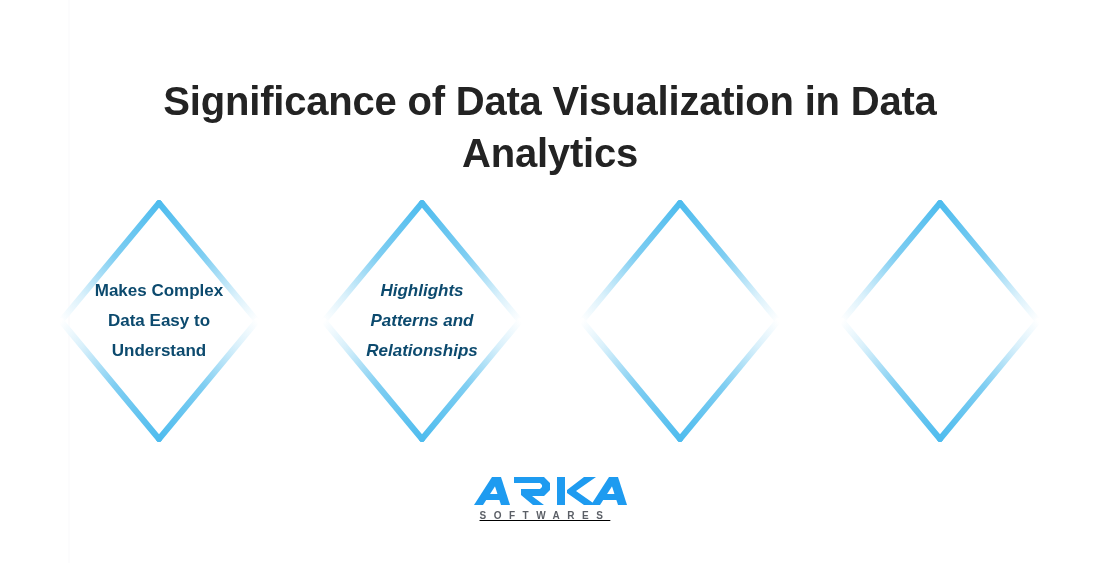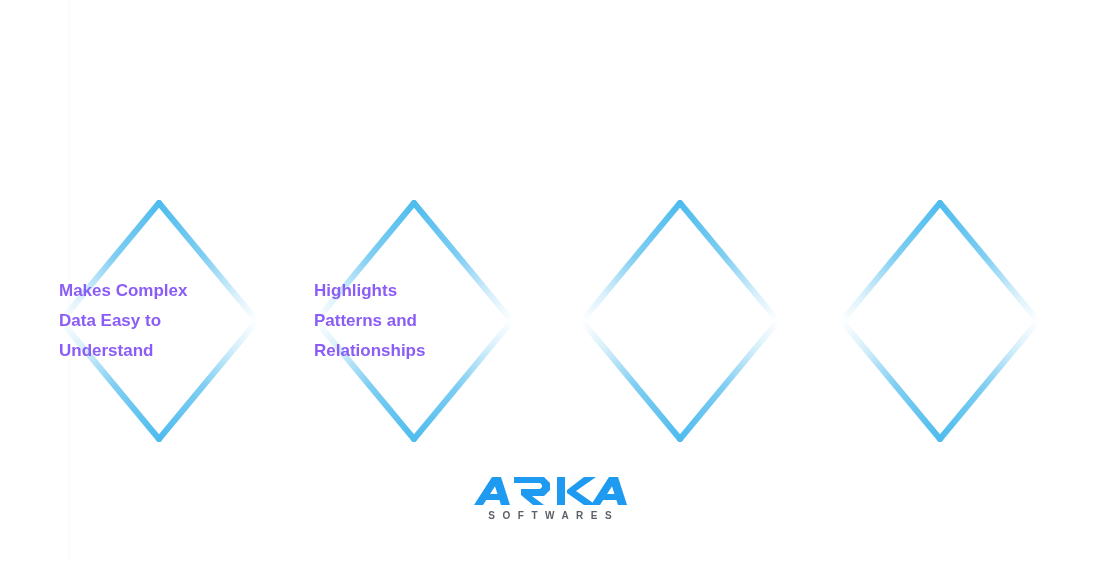--- a/index.html
+++ b/index.html
@@ -59,59 +59,60 @@
     height: 242px;
   }
 
   .diamond-item {
     position: absolute;
     top: 0;
     width: 202px;
     height: 242px;
   }
   .diamond-item.i0 { left: 58px;  }
-  .diamond-item.i1 { left: 313px; }
+  .diamond-item.i1 { left: 321px; font-style: italic; }
   .diamond-item.i2 { left: 579px; }
   .diamond-item.i3 { left: 839px; }
 
   .diamond-svg {
     position: absolute;
     left: 0;
     top: 0;
     width: 202px;
     height: 242px;
     display: block;
   }
 
   .diamond-label {
     position: absolute;
     left: 50%;
     top: 50%;
     transform: translate(-50%, -50%);
     width: 200px;
-    text-align: left;
+    text-align: center;
     font-family: "Liberation Sans", sans-serif;
     font-size: 17px;
     font-weight: bold;
     line-height: 1.76;
-    color: #8b5cf6;
+    color: #0c4a6e;
     white-space: pre-line;
   }
 
   
   .logo {
     position: absolute;
     left: 0;
     top: 476px;
     width: 1100px;
     text-align: center;
   }
   .logo-inner {
     display: inline-block;
-    text-align: center;
+    text-align: left;
+    text-decoration: underline;
   }
   .logo-mark {
     display: block;
     line-height: 0;
   }
   .logo-sub {
     display: block;
     margin-top: 4px;
     font-family: "Liberation Sans", sans-serif;
     font-size: 10px;
@@ -121,20 +122,22 @@
     color: #5b5f66;
   }
 </style>
 </head>
 <body>
 
 <div class="infographic">
 
   <div class="seam"></div>
 
+  <h1 class="title">Significance of Data Visualization in
+Data Analytics</h1>
 
   <div class="diamond-row">
 
     <div class="diamond-item i0">
       <svg class="diamond-svg" viewBox="0 0 202 242" aria-hidden="true">
         <defs>
           <linearGradient id="gradUL1" x1="0" y1="1" x2="1" y2="0">
             <stop offset="0%" stop-color="#ffffff"></stop>
             <stop offset="22%" stop-color="#d8f0fb"></stop>
             <stop offset="55%" stop-color="#7fcef2"></stop>

